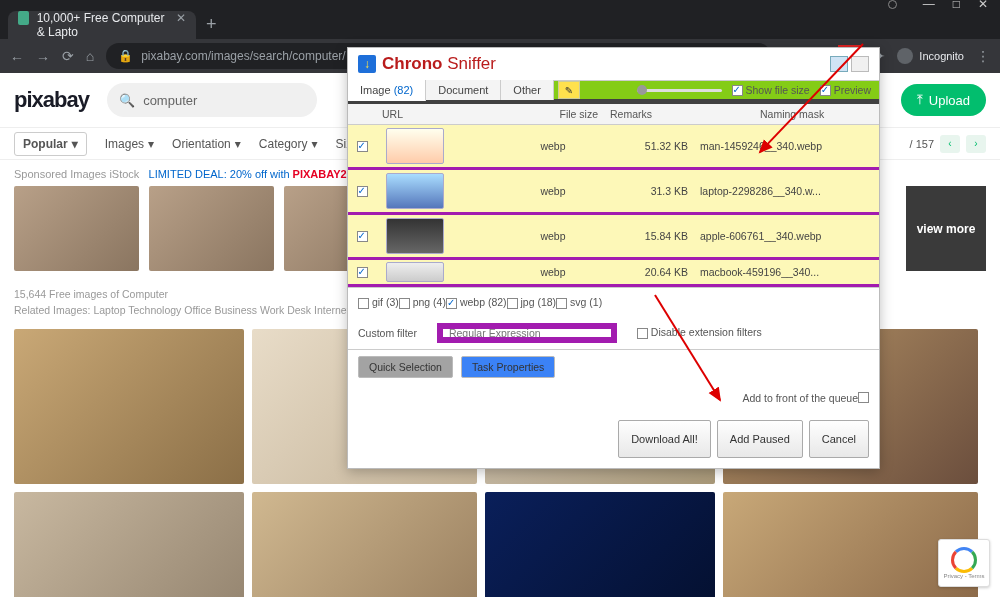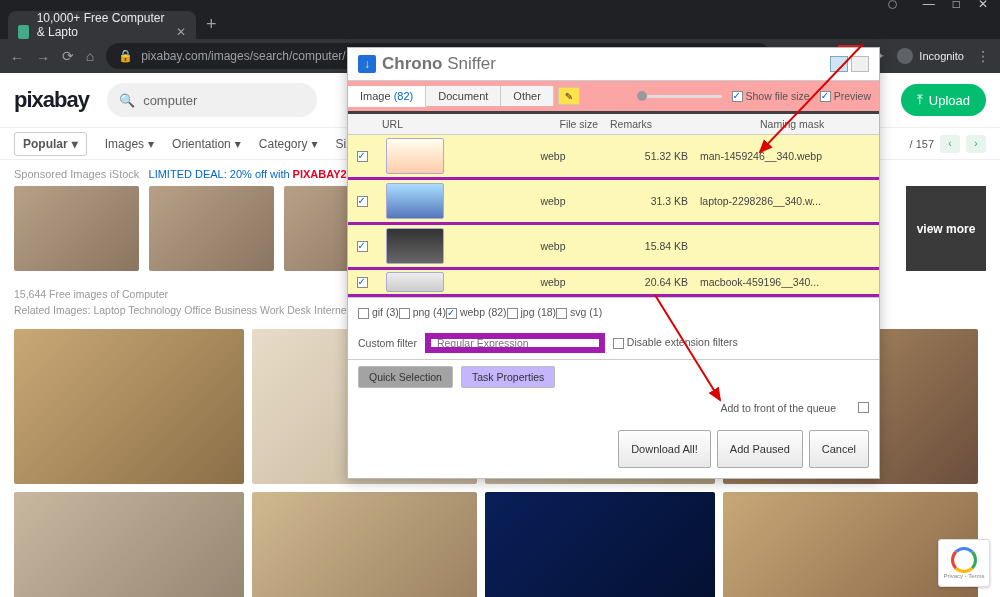--- a/index.html
+++ b/index.html
@@ -1,21 +1,21 @@
 <!DOCTYPE html>
 <html><head>
 <meta charset="utf-8">
 <style>
 *{margin:0;padding:0;box-sizing:border-box;font-family:Arial,Helvetica,sans-serif}
 body{width:1000px;height:597px;background:#202124;overflow:hidden;position:relative}
 .titlebar{height:9px;background:#202124;display:flex;justify-content:flex-end;align-items:center;padding-right:12px;gap:18px}
 .titlebar span{color:#ccc;font-size:12px;line-height:9px}
 .win-dot{width:9px;height:9px;border:1px solid #888;border-radius:50%;margin-right:8px}
 .tabstrip{height:30px;background:#202124;display:flex;align-items:end;padding-left:8px}
-.tab{background:#35363a;height:28px;width:188px;border-radius:8px 8px 0 0;display:flex;align-items:flex-end;padding:0 10px;gap:8px;font-size:12px;color:#e8eaed}
+.tab{background:#35363a;height:28px;width:188px;border-radius:8px 8px 0 0;display:flex;align-items:flex-start;padding:0 10px;gap:8px;font-size:12px;color:#e8eaed}
 .tab .fav{width:14px;height:14px;background:#4a8;border-radius:2px}
 .tab .tabx{color:#9aa0a6;margin-left:auto}
 .newtab{color:#9aa0a6;font-size:18px;margin-left:10px;margin-bottom:4px}
 .toolbar{height:34px;background:#35363a;display:flex;align-items:center;padding:0 10px;gap:12px;color:#9aa0a6}
 .tb-ico{font-size:14px}
 .omnibox{flex:1;background:#202124;height:26px;border-radius:13px;display:flex;align-items:center;padding:0 12px;gap:8px;font-size:12px;color:#9aa0a6}
 .ext-highlight{border:2px solid #d22;padding:1px 2px;display:flex;align-items:center}
 .ext-ico{width:16px;height:16px;background:linear-gradient(#3b82f6,#1e40af);border-radius:2px;display:flex;align-items:center;justify-content:center;color:#fde047;font-size:10px}
 .incog{display:flex;align-items:center;gap:6px;font-size:11px;color:#e8eaed}
 .incog-ico{width:16px;height:16px;background:#5f6368;border-radius:50%}
@@ -43,26 +43,26 @@
 .g3{width:230px;background:linear-gradient(135deg,#d4c8b8,#a89878)}
 .g4{width:255px;background:linear-gradient(135deg,#b89668,#6b4e3d)}
 .g5{width:230px;height:120px;background:linear-gradient(135deg,#c8b8a0,#958570)}
 .g6{width:225px;height:120px;background:linear-gradient(135deg,#d0b890,#9a8060)}
 .g7{width:230px;height:120px;background:linear-gradient(135deg,#0a1f5a,#041030)}
 .g8{width:255px;height:120px;background:linear-gradient(135deg,#c8a878,#8a6848)}
 
 .popup{position:absolute;left:347px;top:47px;width:533px;background:#fff;border:1px solid #bbb;box-shadow:0 3px 12px rgba(0,0,0,.25);font-size:11px;color:#333}
 .p-head{height:32px;display:flex;align-items:center;padding:0 10px;gap:6px}
 .p-logo{width:18px;height:18px;background:#1e6fd9;border-radius:2px;display:flex;align-items:center;justify-content:center;color:#fde047;font-weight:bold;font-size:12px}
-.p-title{font-size:17px;color:#737373}
+.p-title{font-size:17px;color:#b91c1c}
 .p-title b{font-weight:600}
 .p-view{margin-left:auto;display:flex;gap:3px}
 .p-vbtn{width:18px;height:16px;border:1px solid #bbb;background:#f0f0f0}
 .p-vbtn.act{background:#d0e4f5;border-color:#7ab}
-.p-tabs{display:flex;border-top:1px solid #ccc;border-bottom:3px solid #404040;background:#fca5a5;align-items:center;height:34px}
+.p-tabs{display:flex;border-top:1px solid #ccc;border-bottom:5px solid #404040;background:#84cc16;align-items:center;height:24px}
 .ptab{padding:4px 12px;border-right:1px solid #ccc;font-size:11px;color:#444;background:#f4f4f4}
 .ptab.act{background:#fff;border-bottom:1px solid #fff;margin-bottom:-1px}
 .ptab .cnt{color:#06c}
 .p-pencil{width:22px;height:18px;background:#ffe14d;border:1px solid #cc9;margin-left:4px;display:flex;align-items:center;justify-content:center;font-size:10px}
 .p-right{margin-left:auto;display:flex;gap:10px;padding-right:8px;align-items:center;font-size:10.5px;color:#555}
 .p-track{width:85px;height:3px;background:#ddd;border-radius:2px;position:relative}
 .p-thumb{position:absolute;left:0;top:-4px;width:10px;height:10px;background:#999;border-radius:50%}
 .cb{width:11px;height:11px;border:1px solid #888;display:inline-block;vertical-align:middle;position:relative;background:#fff}
 .cb.on::after{content:"✓";position:absolute;left:0;top:-2px;font-size:10px;color:#06c}
 .tblh{display:flex;background:#f4f4f4;border-bottom:1px solid #ccc;font-size:10.5px;color:#555}
@@ -75,26 +75,26 @@
 .c-mask{flex:1}
 .tbody{height:162px;overflow:hidden;background:#fdf8b8}
 .trow{display:flex;align-items:center;height:45px;border-bottom:3px solid #a21caf;font-size:10.5px;color:#444}
 .thumb{width:58px;height:36px;background:#cde;border:1px solid #aac;border-radius:2px;margin-left:4px}
 .th1{background:linear-gradient(#ffe,#fca)}
 .th2{background:linear-gradient(#adf,#57b)}
 .th3{background:linear-gradient(#333,#666)}
 .th4{background:linear-gradient(#eee,#ccc)}
 .trow.last{height:27px}
 .p-filters{padding:8px 10px;display:flex;font-size:10.5px;color:#555;border-top:1px solid #ccc;align-items:center}
-.p-custom{padding:6px 10px;display:flex;gap:8px;align-items:center;font-size:10.5px;color:#555}
+.p-custom{padding:6px 10px;display:flex;gap:20px;align-items:center;font-size:10.5px;color:#555}
 .p-custom input{width:180px;height:20px;border:6px solid #a21caf;padding:0 6px;font-size:10.5px;color:#999}
 .p-qbar{padding:6px 10px;display:flex;gap:8px;border-top:1px solid #ccc}
-.qbtn{border:1px solid #bbb;background:#c4b5fd;padding:4px 10px;font-size:10.5px;color:#333;border-radius:2px}
+.qbtn{border:1px solid #bbb;background:#3b82f6;padding:4px 10px;font-size:10.5px;color:#333;border-radius:2px}
 .qbtn.act{background:#a3a3a3;font-weight:normal}
-.p-queue{padding:8px 10px;text-align:left;font-size:10.5px;color:#555;display:flex;justify-content:flex-end;gap:22px;align-items:center}
+.p-queue{padding:8px 10px;text-align:left;font-size:10.5px;color:#555;display:flex;justify-content:flex-end;gap:0;align-items:center}
 .p-foot{padding:8px 10px 10px;display:flex;justify-content:flex-end;gap:6px}
 .fbtn{border:1px solid #aaa;background:linear-gradient(#fefefe,#e8e8e8);padding:12px 12px;font-size:11px;color:#333;border-radius:2px}
 .arrow{position:absolute;pointer-events:none}
 .arrow svg{overflow:visible}
 .recap{position:absolute;right:10px;bottom:10px;width:52px;height:48px;background:#fff;border:1px solid #ddd;border-radius:3px;box-shadow:0 1px 3px rgba(0,0,0,.2);display:flex;flex-direction:column;align-items:center;justify-content:center;font-size:6px;color:#888}
 .recap-logo{width:26px;height:26px;border:3px solid #4285f4;border-right-color:#34a853;border-bottom-color:#fbbc05;border-left-color:#ea4335;border-radius:50%}
 </style>
 </head>
 <body>
 
@@ -254,20 +254,21 @@
       <div class="c-size">31.3 KB</div>
       <div class="c-rem">laptop-2298286__340.w...</div>
     </div>
     <div class="trow">
       <div class="c-chk"><span class="cb on"></span></div>
       <div class="c-url">
           <div class="thumb th3"></div>
         </div>
       <div class="c-type">webp</div>
       <div class="c-size">15.84 KB</div>
+      <div class="c-rem">apple-606761__340.webp</div>
     </div>
     <div class="trow last">
       <div class="c-chk"><span class="cb on"></span></div>
       <div class="c-url">
           <div class="thumb th4" style="height:20px"></div>
         </div>
       <div class="c-type">webp</div>
       <div class="c-size">20.64 KB</div>
       <div class="c-rem">macbook-459196__340...</div>
     </div>

